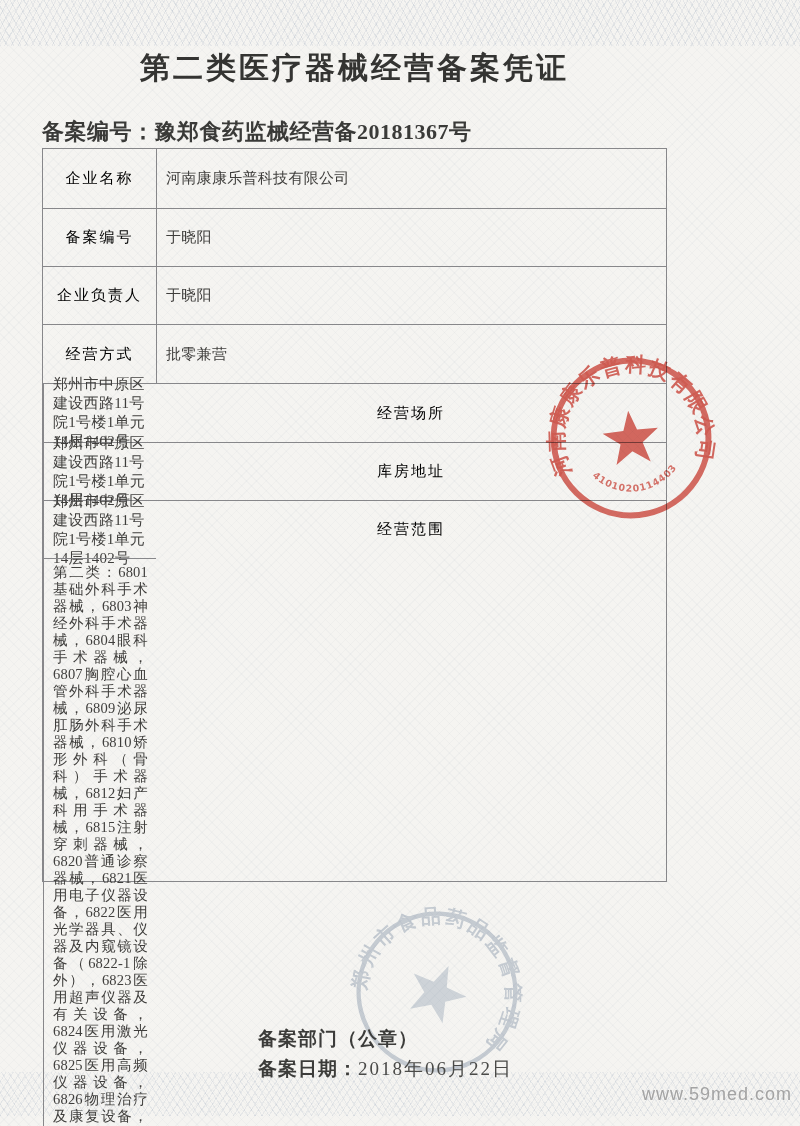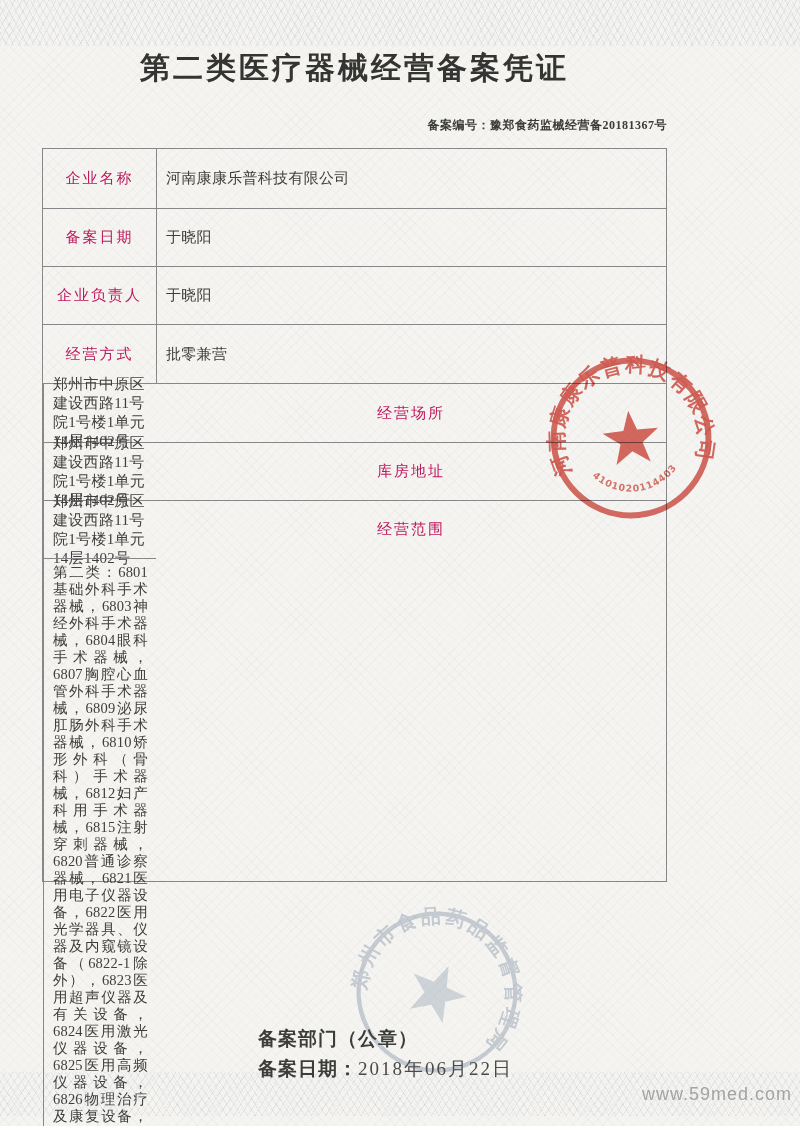--- a/index.html
+++ b/index.html
@@ -28,36 +28,36 @@
     background:
       repeating-linear-gradient(58deg, rgba(104,126,160,.10) 0 1px, transparent 1px 6px),
       repeating-linear-gradient(-58deg, rgba(104,126,160,.10) 0 1px, transparent 1px 6px);
   }
   .doc-title{
     position:absolute;left:42px;top:48px;width:625px;
     text-align:center;font-size:30px;font-weight:bold;letter-spacing:3px;color:#343432;
   }
   .record-line{
     position:absolute;left:42px;top:117px;width:625px;
-    text-align:right;font-size:12px;font-weight:bold;color:#3a3a38;letter-spacing:.5px;
+    font-size:22px;font-weight:bold;color:#3a3a38;letter-spacing:.5px;
   }
   .cert-table{
     position:absolute;left:42px;top:148px;width:625px;height:734px;
     display:grid;box-sizing:border-box;
     grid-template-columns:113px 1fr;
     grid-template-rows:59px 58px 58px 59px 59px 58px 58px 1fr;
     border:1px solid #87878a;
   }
   .cell{
     box-sizing:border-box;border-top:1px solid #87878a;
     display:flex;align-items:center;font-size:15px;
   }
   .cell.first{border-top:none;}
   .cell.label{
-    justify-content:center;letter-spacing:2px;color:#be185d;
+    justify-content:center;letter-spacing:2px;color:#000000;
   }
   .cell.value{
     border-left:1px solid #87878a;padding-left:9px;color:#3f3e3c;letter-spacing:.3px;
   }
   .cell.scope{
     align-items:flex-start;padding:5px 8px 0 9px;
     font-size:14.5px;line-height:17px;text-align:justify;letter-spacing:.2px;
   }
   .footer-dept{
     position:absolute;left:258px;top:1026px;
@@ -94,21 +94,21 @@
   <div class="doc-title">第二类医疗器械经营备案凭证</div>
 
   <div class="record-line">
     <span>备案编号：</span><span>豫郑食药监械经营备20181367号</span>
   </div>
 
   <div class="cert-table">
     <div class="cell label first">企业名称</div>
     <div class="cell value first">河南康康乐普科技有限公司</div>
 
-    <div class="cell label">备案日期</div>
+    <div class="cell label">备案编号</div>
     <div class="cell value">于晓阳</div>
 
     <div class="cell label">企业负责人</div>
     <div class="cell value">于晓阳</div>
 
     <div class="cell label">经营方式</div>
     <div class="cell value">批零兼营</div>
 
     <div class="cell value">郑州市中原区建设西路11号院1号楼1单元14层1402号</div>
 

